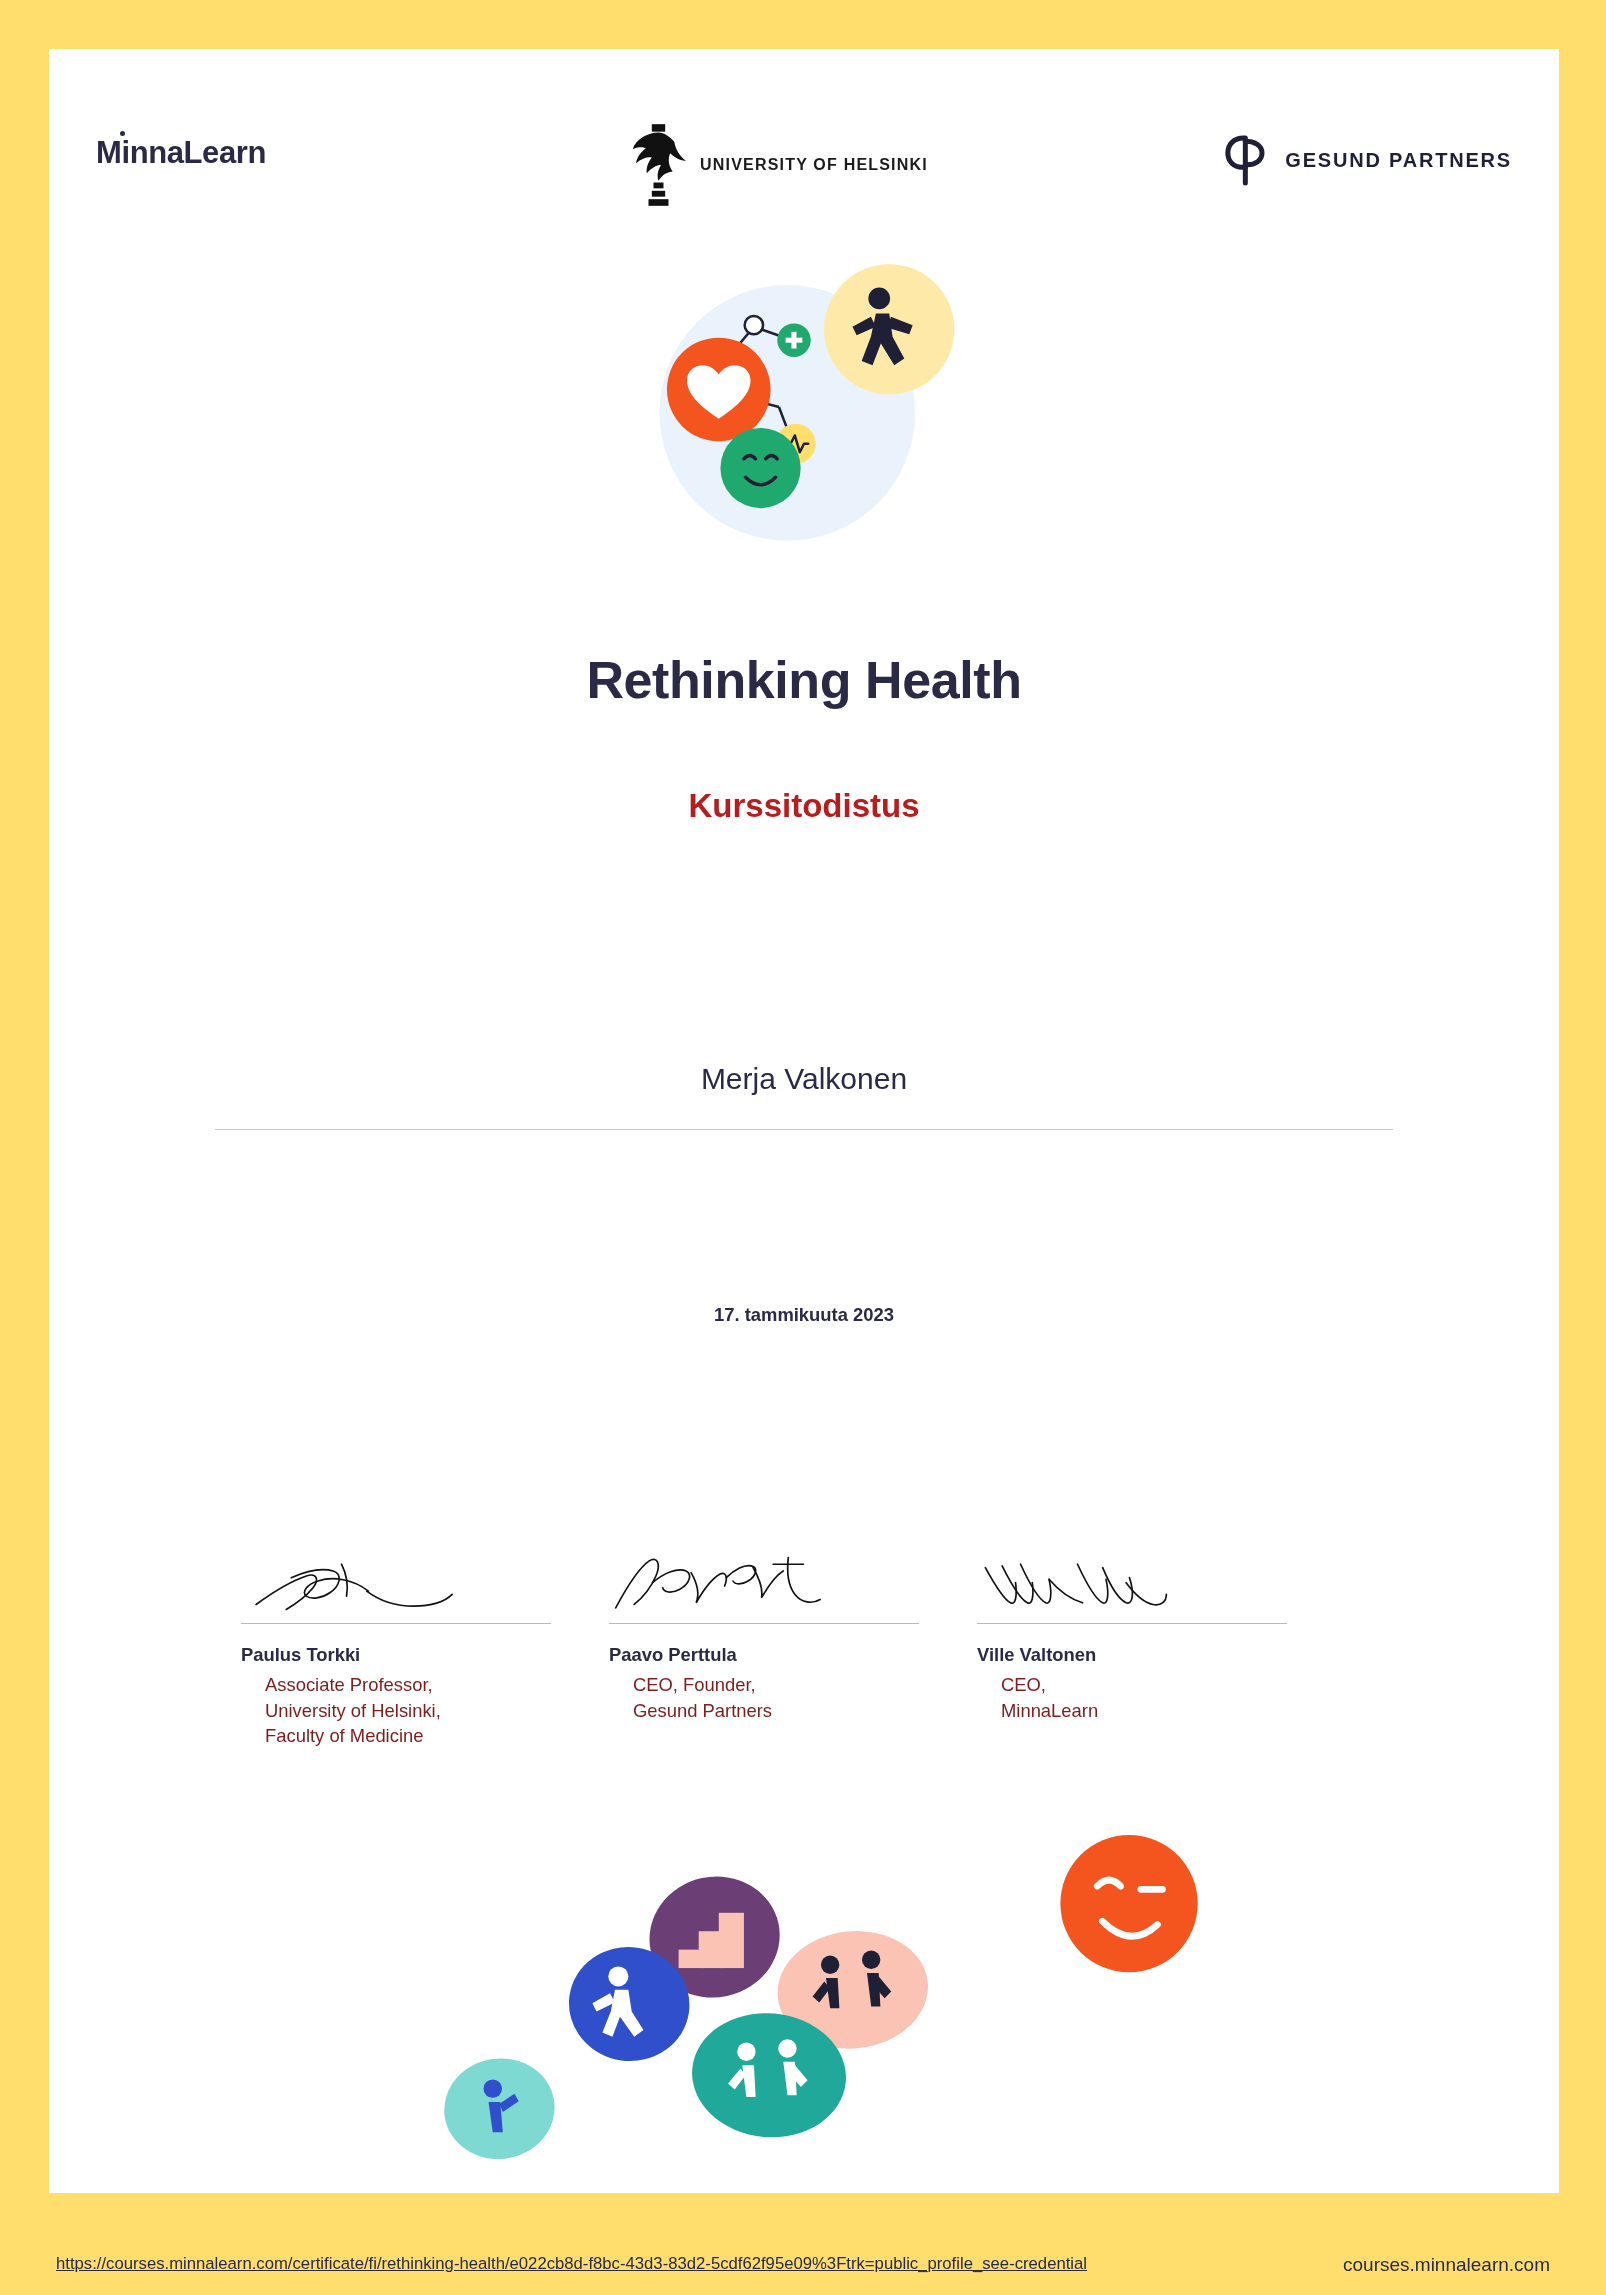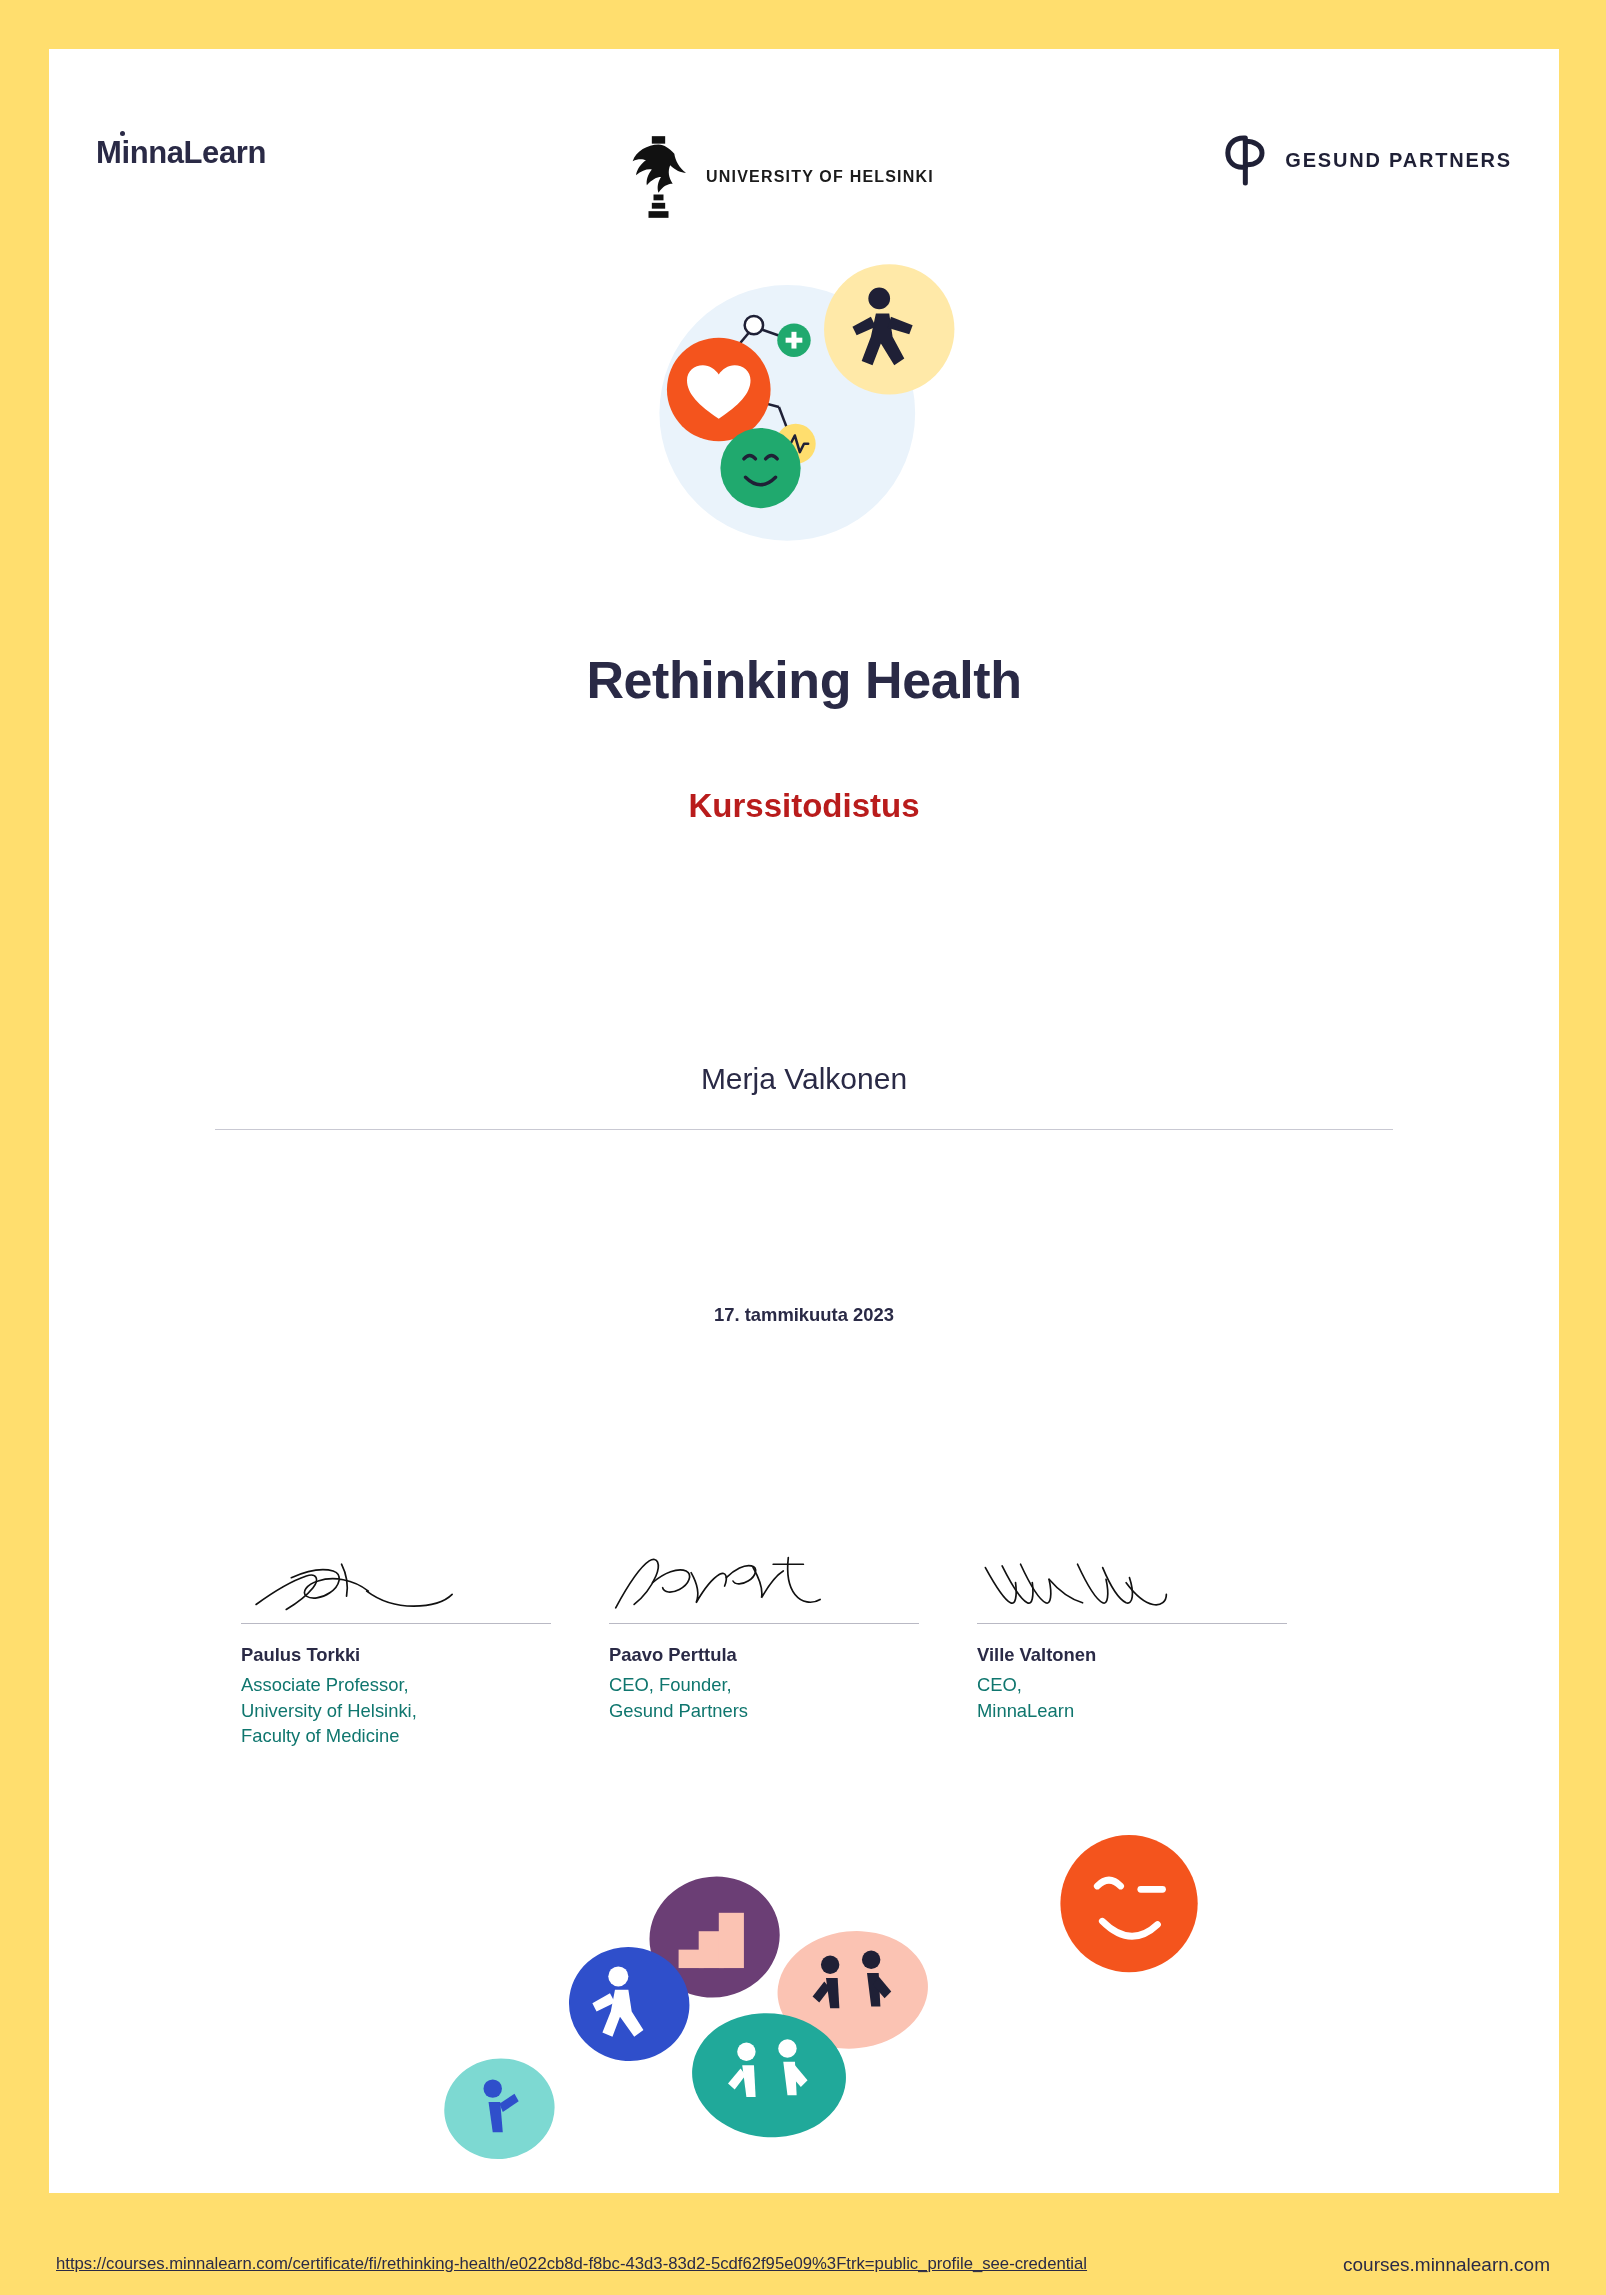--- a/index.html
+++ b/index.html
@@ -56,24 +56,24 @@
     top: -4.2px;
     width: 5px;
     height: 5px;
     background: #2A2A46;
     border-radius: 50%;
   }
 
   .helsinki-logo {
     position: absolute;
     left: 577px;
-    top: 16px;
+    top: 4px;
     display: flex;
     align-items: center;
-    gap: 15px;
+    gap: 9px;
   }
   .helsinki-crest {
     width: 65px;
     height: 82px;
     position: relative;
   }
   .helsinki-text {
     font-size: 16px;
     font-weight: 700;
     letter-spacing: 1.2px;
@@ -193,22 +193,23 @@
   .sig-name {
     margin-top: 20px;
     font-size: 18.4px;
     font-weight: 700;
     color: #2A2A46;
   }
   .sig-role {
     margin-top: 6.7px;
     font-size: 18.4px;
     line-height: 1.38;
-    color: #0f766e;
+    color: #7f1d1d;
     white-space: pre-line;
+    margin-left: 24px;
   }
 
   
   .footer-art {
     position: absolute;
     left: 360px;
     bottom: -33px;
     width: 921px;
     height: 402px;
   }

